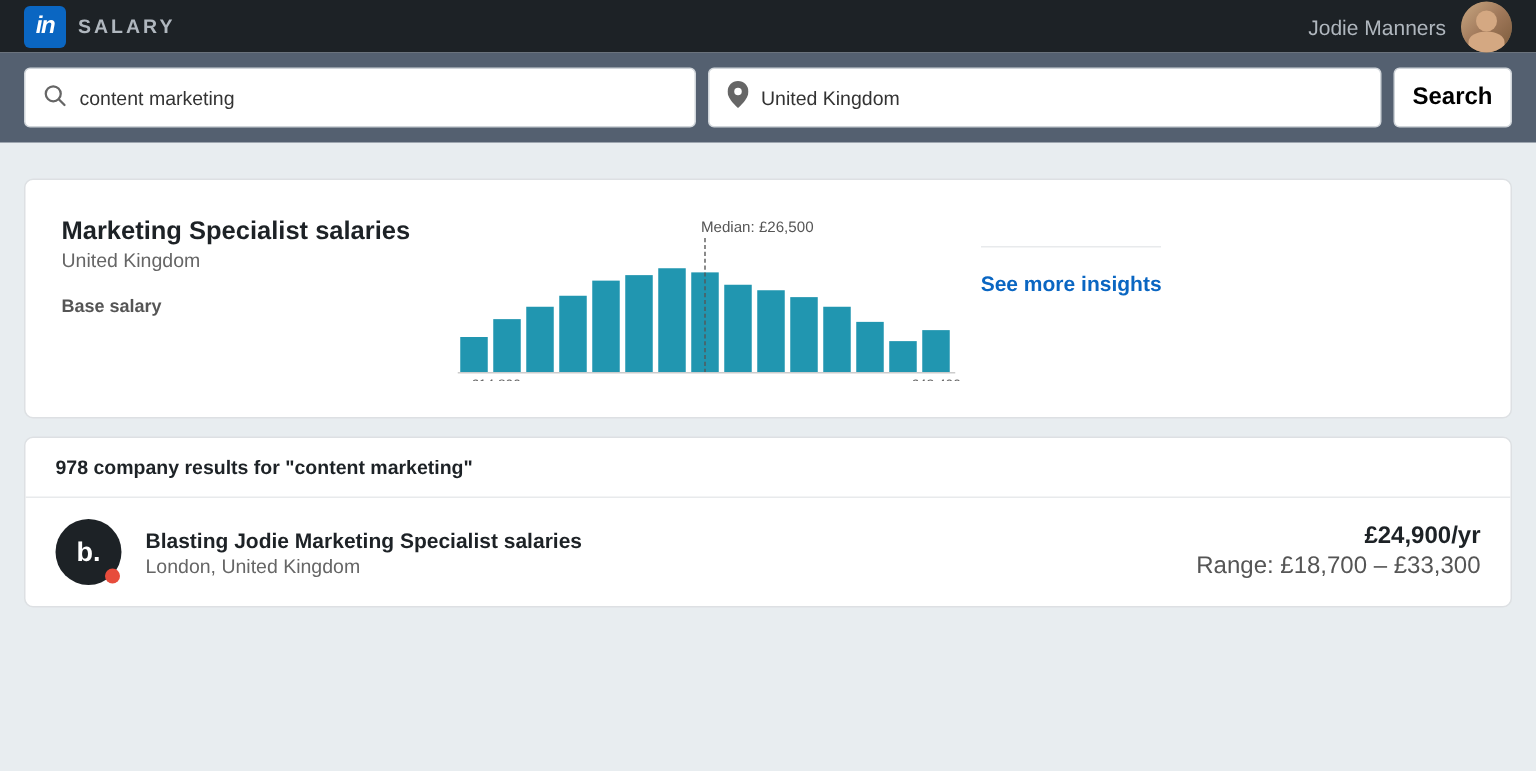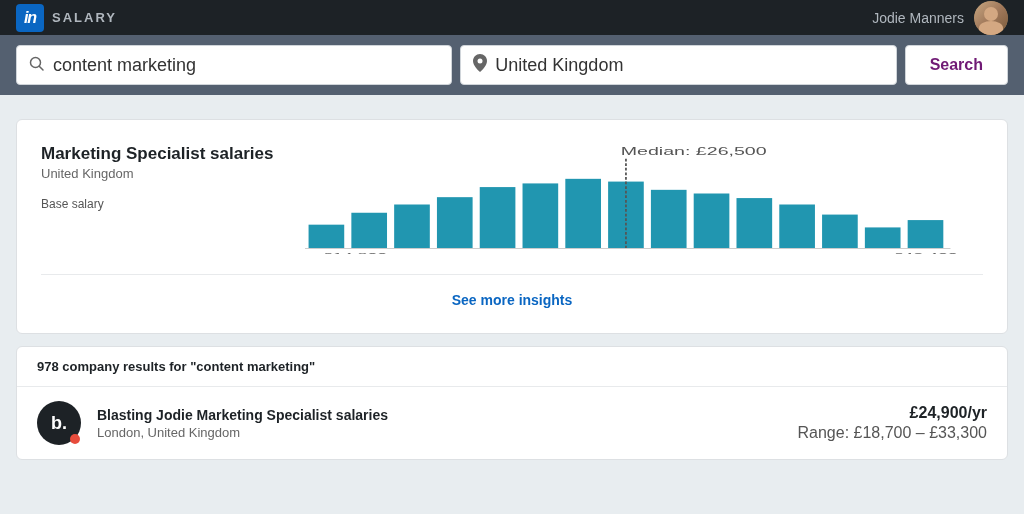--- a/index.html
+++ b/index.html
@@ -105,34 +105,34 @@
       border: 1px solid #d0d5da;
       border-radius: 4px;
       padding: 0 12px;
       height: 40px;
       flex: 1;
       gap: 8px;
     }
     .search-input-wrapper input {
       border: none;
       outline: none;
-      font-size: 18px;
+      font-size: 13px;
       color: #333;
       width: 100%;
       background: transparent;
     }
     .search-btn {
       background: white;
       border: 1px solid #d0d5da;
       border-radius: 4px;
-      padding: 0 24px;
+      padding: 0 12px;
       height: 40px;
       font-size: 16px;
       font-weight: 600;
-      color: #701a75;
+      color: #000000;
       cursor: pointer;
       white-space: nowrap;
     }
     .search-icon {
       color: #666;
       font-size: 14px;
     }
     .location-icon {
       color: #666;
       font-size: 16px;
@@ -146,21 +146,21 @@
       gap: 12px;
     }
 
     
     .salary-card {
       background: white;
       border-radius: 6px;
       border: 1px solid #dde0e3;
       padding: 24px;
       display: flex;
-      flex-direction: column;
+      flex-direction: row;
     }
     .salary-card-body {
       display: flex;
       gap: 32px;
       align-items: flex-start;
     }
     .salary-info {
       flex: 0 0 auto;
     }
     .salary-title {
@@ -171,20 +171,21 @@
     }
     .salary-location {
       font-size: 13px;
       color: #666;
       margin-bottom: 16px;
     }
     .base-salary-label {
       font-size: 12px;
       color: #555;
       margin-bottom: 4px;
+      font-weight: bold;
     }
     .salary-amount {
       font-size: 28px;
       font-weight: 300;
       color: #1d2226;
       margin-bottom: 4px;
     }
     .salary-range {
       font-size: 12px;
       color: #555;

